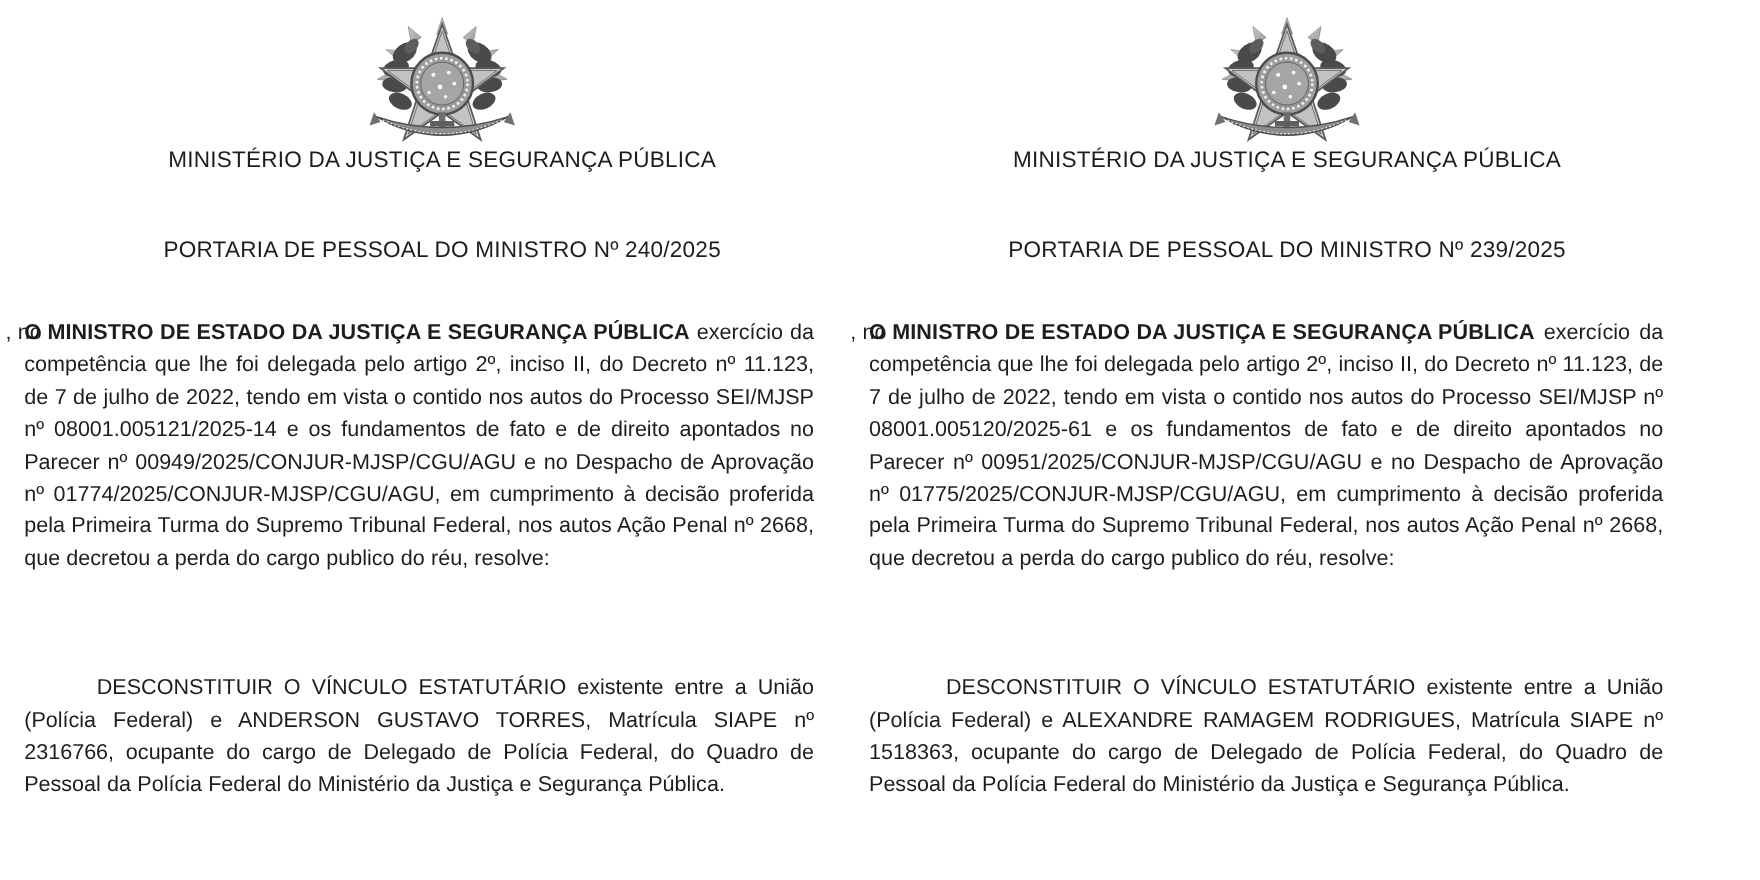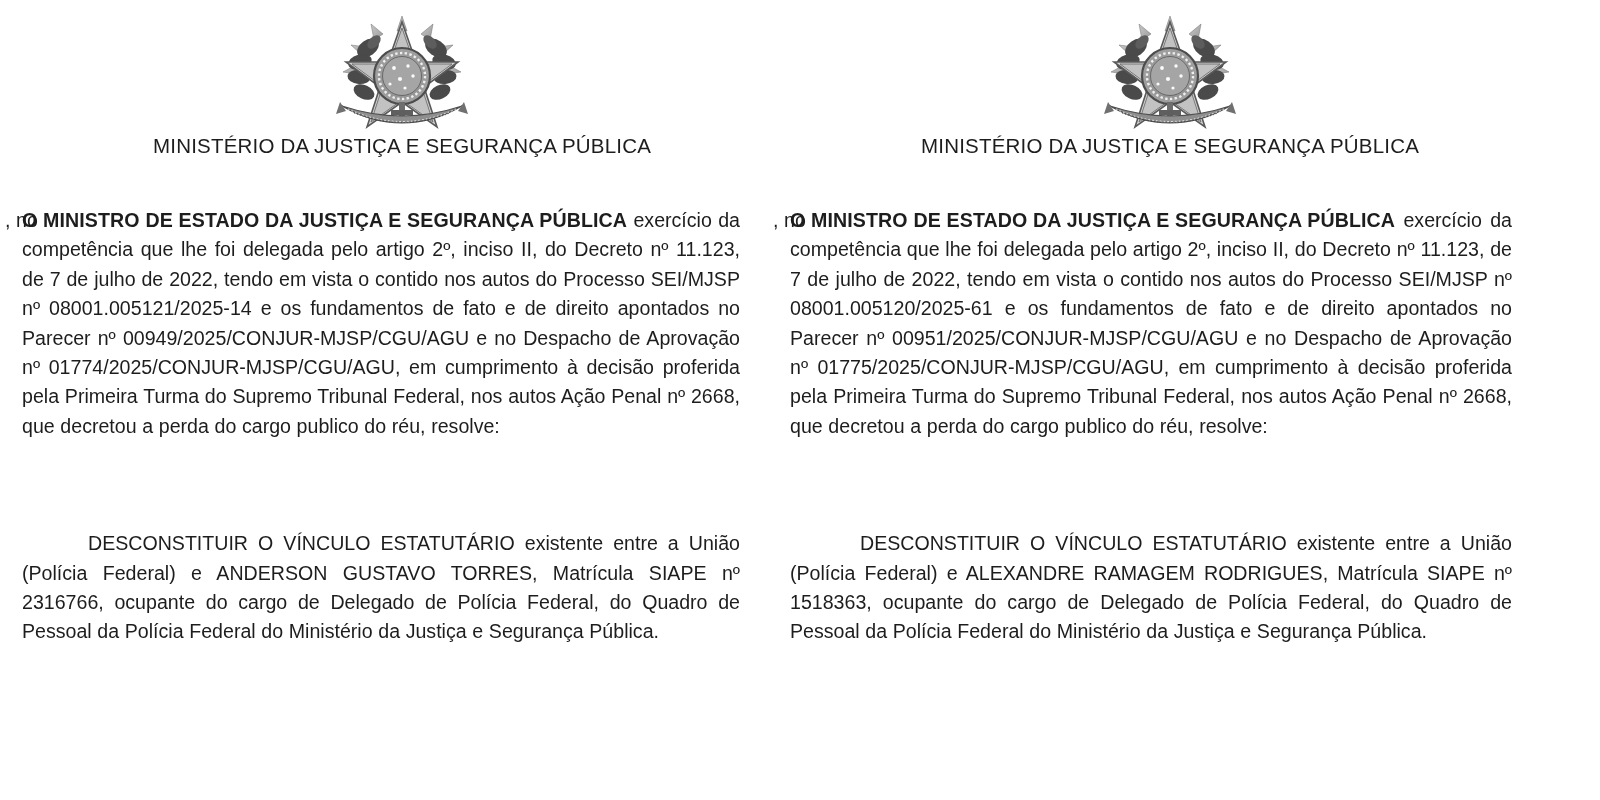--- a/index.html
+++ b/index.html
@@ -180,20 +180,21 @@
         <path d="M8 92 Q68 126 128 92 Q68 112 8 92 Z" fill="#8e8e8e" stroke="#4f4f4f" stroke-width="1.2"></path>
         <path d="M14 95 Q68 120 122 95" fill="none" stroke="#f0f0f0" stroke-width="1" stroke-dasharray="1.6 2.2"></path>
         <path d="M20 99 Q68 118 116 99" fill="none" stroke="#3f3f3f" stroke-width="0.8" stroke-dasharray="1.2 1.8"></path>
         <path d="M6 88 L2 100 L12 97 Z" fill="#707070"></path>
         <path d="M130 88 L134 100 L124 97 Z" fill="#707070"></path>
       </svg>
     </div>
 
     <div class="ministry">MINISTÉRIO DA JUSTIÇA E SEGURANÇA PÚBLICA</div>
 
+    <div class="portaria-title">PORTARIA DE PESSOAL DO MINISTRO Nº 240/2025</div>
 
     <div class="body-block">
 
       <p class="para para-lead">
         <span class="overprint"><span class="lead-head">O MINISTRO DE ESTADO DA JUSTIÇA E SEGURANÇA PÚBLICA</span><span class="ghost">, no</span></span>
         <span>exercício da competência que lhe foi delegada pelo artigo 2º, inciso II, do Decreto nº 11.123, de 7 de julho de 2022, tendo em vista o contido nos autos do Processo SEI/MJSP nº 08001.005121/2025-14 e os fundamentos de fato e de direito apontados no Parecer nº 00949/2025/CONJUR-MJSP/CGU/AGU e no Despacho de Aprovação nº 01774/2025/CONJUR-MJSP/CGU/AGU, em cumprimento à decisão proferida pela Primeira Turma do Supremo Tribunal Federal, nos autos Ação Penal nº 2668, que decretou a perda do cargo publico do réu, resolve:</span>
       </p>
 
       <p class="para para-resolve">DESCONSTITUIR O VÍNCULO ESTATUTÁRIO existente entre a União (Polícia Federal) e ANDERSON GUSTAVO TORRES, Matrícula SIAPE nº 2316766, ocupante do cargo de Delegado de Polícia Federal, do Quadro de Pessoal da Polícia Federal do Ministério da Justiça e Segurança Pública.</p>
 
@@ -261,20 +262,21 @@
         <path d="M8 92 Q68 126 128 92 Q68 112 8 92 Z" fill="#8e8e8e" stroke="#4f4f4f" stroke-width="1.2"></path>
         <path d="M14 95 Q68 120 122 95" fill="none" stroke="#f0f0f0" stroke-width="1" stroke-dasharray="1.6 2.2"></path>
         <path d="M20 99 Q68 118 116 99" fill="none" stroke="#3f3f3f" stroke-width="0.8" stroke-dasharray="1.2 1.8"></path>
         <path d="M6 88 L2 100 L12 97 Z" fill="#707070"></path>
         <path d="M130 88 L134 100 L124 97 Z" fill="#707070"></path>
       </svg>
     </div>
 
     <div class="ministry">MINISTÉRIO DA JUSTIÇA E SEGURANÇA PÚBLICA</div>
 
+    <div class="portaria-title">PORTARIA DE PESSOAL DO MINISTRO Nº 239/2025</div>
 
     <div class="body-block">
 
       <p class="para para-lead">
         <span class="overprint"><span class="lead-head">O MINISTRO DE ESTADO DA JUSTIÇA E SEGURANÇA PÚBLICA</span><span class="ghost">, no</span></span>
         <span>exercício da competência que lhe foi delegada pelo artigo 2º, inciso II, do Decreto nº 11.123, de 7 de julho de 2022, tendo em vista o contido nos autos do Processo SEI/MJSP nº 08001.005120/2025-61 e os fundamentos de fato e de direito apontados no Parecer nº 00951/2025/CONJUR-MJSP/CGU/AGU e no Despacho de Aprovação nº 01775/2025/CONJUR-MJSP/CGU/AGU, em cumprimento à decisão proferida pela Primeira Turma do Supremo Tribunal Federal, nos autos Ação Penal nº 2668, que decretou a perda do cargo publico do réu, resolve:</span>
       </p>
 
       <p class="para para-resolve">DESCONSTITUIR O VÍNCULO ESTATUTÁRIO existente entre a União (Polícia Federal) e ALEXANDRE RAMAGEM RODRIGUES, Matrícula SIAPE nº 1518363, ocupante do cargo de Delegado de Polícia Federal, do Quadro de Pessoal da Polícia Federal do Ministério da Justiça e Segurança Pública.</p>
 

